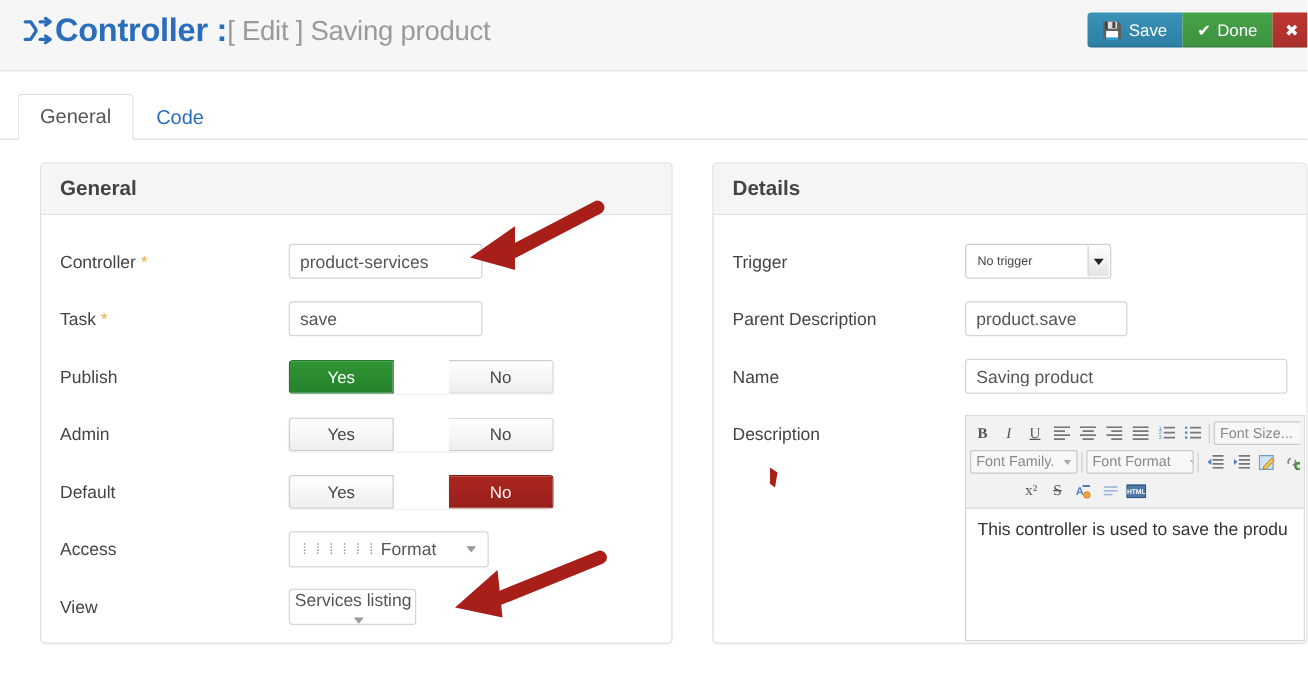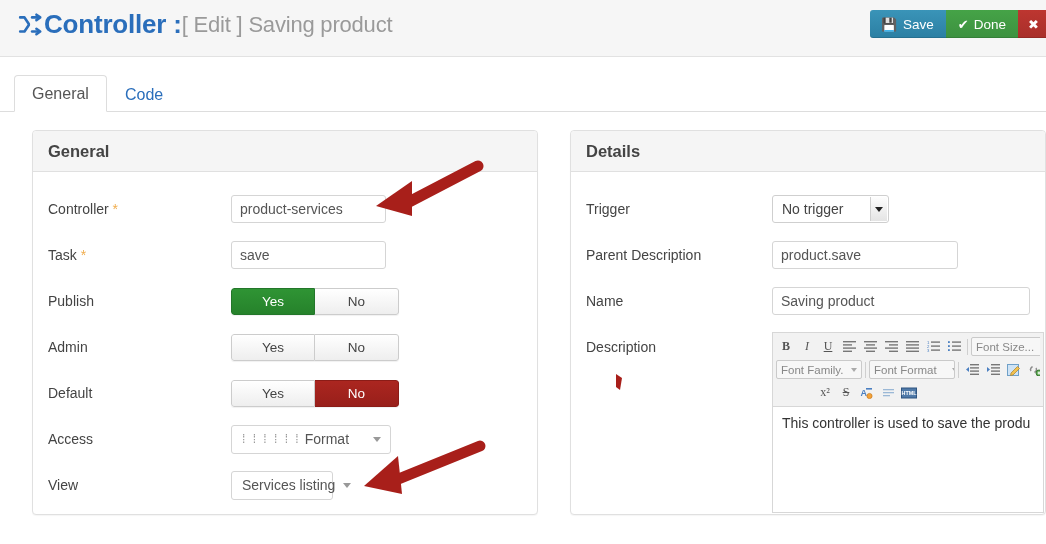--- a/index.html
+++ b/index.html
@@ -156,21 +156,21 @@
     border-radius: 3px;
     background: #ffffff;
     font-size: 14px;
     color: #555555;
     padding: 0 8px;
     font-family: "Liberation Sans", sans-serif;
     outline: none;
   }
   .w-controller { width: 155px; }
   .w-task { width: 155px; }
-  .w-parent { width: 186px; }
+  .w-parent { width: 130px; }
   .w-name { width: 290px; }
 
   
   .toggle {
     display: inline-flex;
     border-radius: 3px;
     overflow: hidden;
     box-shadow: 0 1px 1px rgba(0,0,0,.06);
   }
   .toggle-opt {
@@ -179,21 +179,21 @@
     display: flex; align-items: center; justify-content: center;
     font-size: 13.5px;
     color: #444444;
     background: linear-gradient(#ffffff, #eeeeee);
     border: 1px solid #cccccc;
     cursor: pointer;
     user-select: none;
   }
   .toggle-opt + .toggle-opt { border-left: none; }
   .toggle-opt:first-child { border-radius: 3px 0 0 3px; }
-  .toggle-opt:last-child { border-radius: 0 3px 3px 0; }
+  .toggle-opt:last-child { border-radius: 0 3px 3px 0; margin-left: 44px; }
   .toggle-opt.on-yes {
     background: linear-gradient(#2f9434, #26822b);
     border-color: #23762a;
     color: #ffffff;
   }
   .toggle-opt.on-no {
     background: linear-gradient(#ab2620, #981f1a);
     border-color: #8b1c17;
     color: #ffffff;
   }
@@ -207,21 +207,21 @@
     display: inline-flex;
     align-items: center;
     justify-content: space-between;
     padding: 0 9px 0 10px;
     font-size: 14px;
     color: #555555;
     cursor: pointer;
     white-space: nowrap;
   }
   .w-access { width: 160px; }
-  .w-view { width: 102px; }
+  .w-view { width: 102px; flex-direction: column; }
   .caret {
     width: 0; height: 0;
     border-left: 4px solid transparent;
     border-right: 4px solid transparent;
     border-top: 5px solid #999999;
     margin-left: 8px;
   }
   .indent-marks {
     color: #999999;
     letter-spacing: 2px;
@@ -231,21 +231,21 @@
 
   
   .native-select {
     width: 117px;
     height: 28px;
     border: 1px solid #cfcfcf;
     border-radius: 3px;
     background: #ffffff;
     display: inline-flex;
     align-items: center;
-    font-size: 14px;
+    font-size: 10px;
     color: #444444;
     padding-left: 9px;
     position: relative;
     cursor: pointer;
   }
   .native-arrow {
     position: absolute;
     right: 1px; top: 1px;
     width: 17px; height: 24px;
     background: linear-gradient(#fdfdfd, #e4e4e4);

